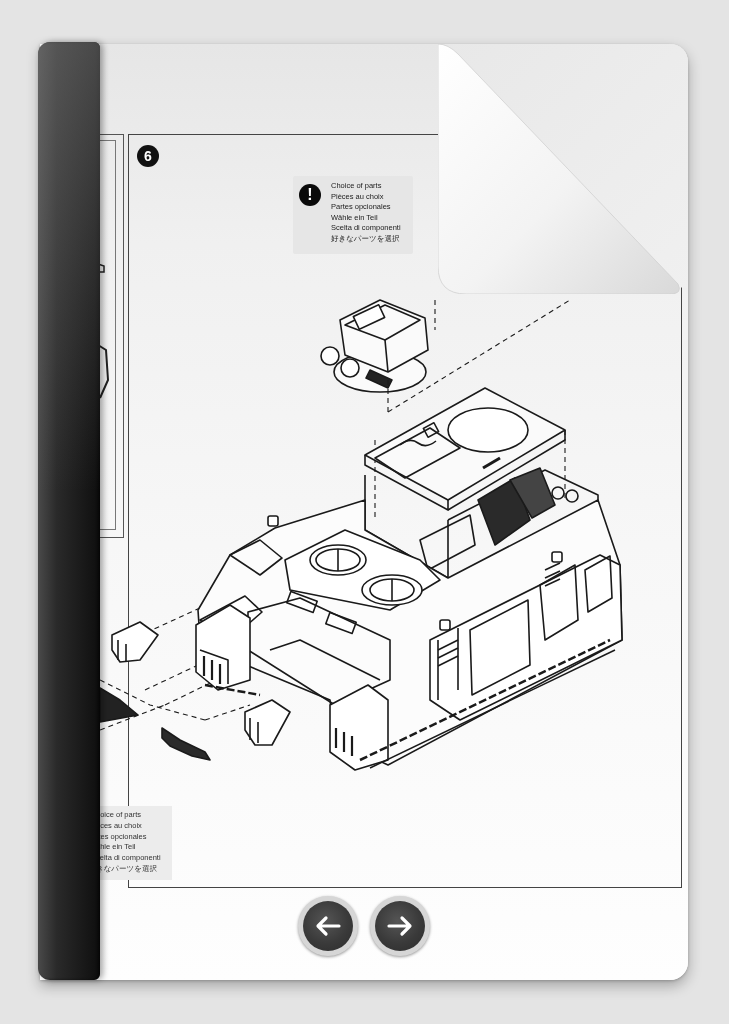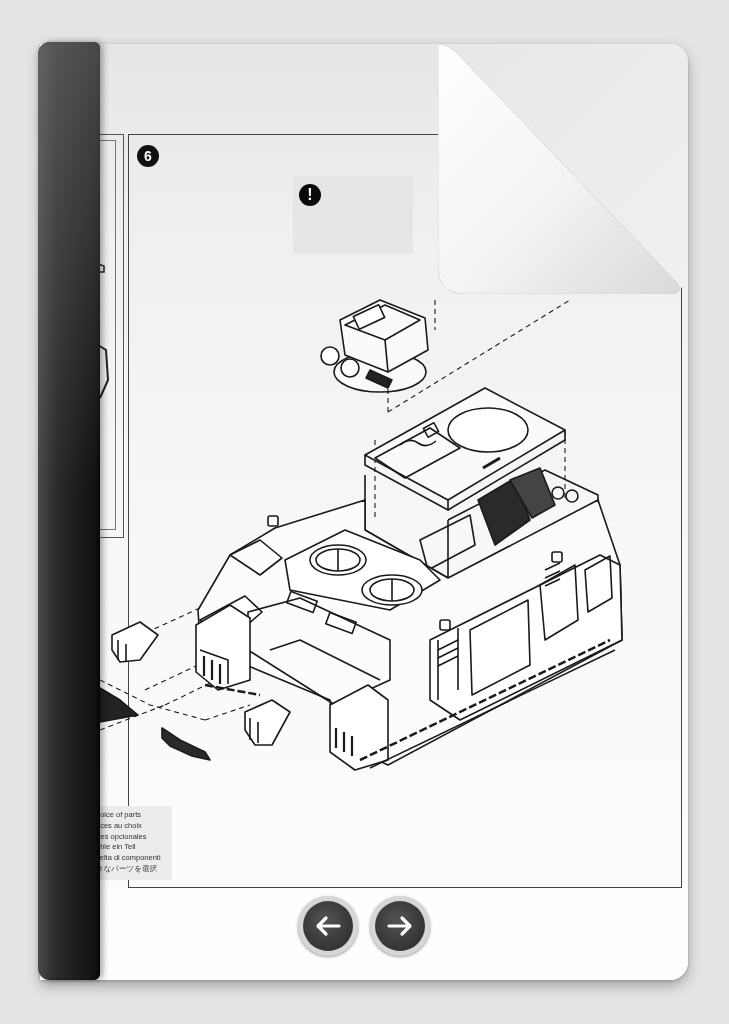--- a/index.html
+++ b/index.html
@@ -39,20 +39,28 @@
   <path d="M2 14 L8 16 L8 22 L2 22" fill="none" stroke="#222" stroke-width="1.5"></path>
   <path d="M2 95 L10 100 L12 130 L4 148" fill="none" stroke="#222" stroke-width="2"></path>
 </svg>
 
 <div class="frame-main"></div>
 
 <div class="step-badge">6</div>
 
 <div class="note">
   <div class="note-icon">!</div>
+  <div class="note-lines">
+    <div>Choice of parts</div>
+    <div>Pièces au choix</div>
+    <div>Partes opcionales</div>
+    <div>Wähle ein Teil</div>
+    <div>Scelta di componenti</div>
+    <div>好きなパーツを選択</div>
+  </div>
 </div>
 
 <div class="note2">
   <div class="note2-lines">
     <div>hoice of parts</div>
     <div>èces au choix</div>
     <div>rtes opcionales</div>
     <div>ähle ein Teil</div>
     <div>celta di componenti</div>
     <div>きなパーツを選択</div>

